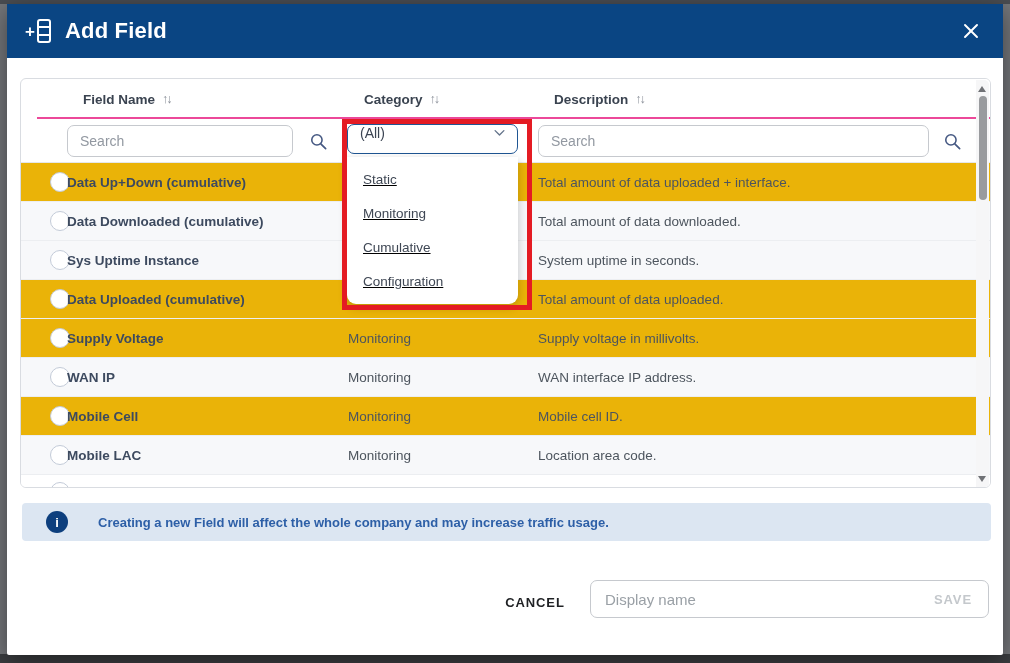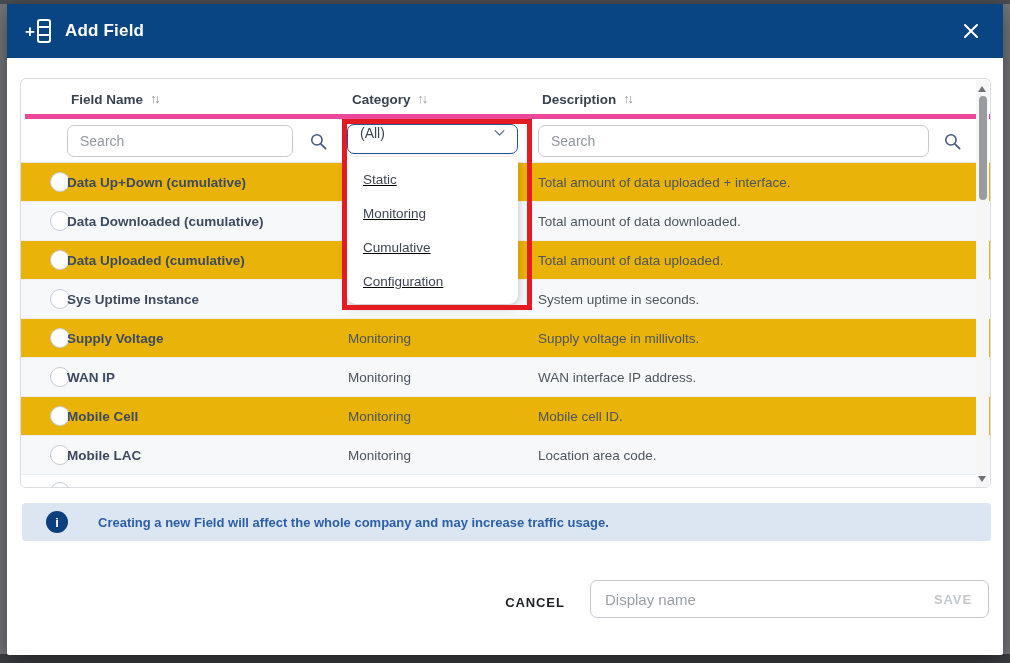--- a/index.html
+++ b/index.html
@@ -13,26 +13,26 @@
   .modal { position:absolute; left:7px; top:4px; width:996px; height:651px; background:#ffffff; border-radius:2px; box-shadow:0 6px 24px rgba(0,0,0,.45); }
 
   
   .modal-header { position:absolute; left:0; top:0; width:100%; height:54px; background:#0a4583; display:flex; align-items:center; padding:0 18px; }
   .hdr-icon { display:flex; align-items:center; gap:2px; margin-right:14px; }
   .hdr-plus { color:#fff; font-size:17px; font-weight:bold; line-height:1; }
   .hdr-col { position:relative; width:14px; height:24px; border:2px solid #fff; border-radius:3px; }
   .hdr-col::before, .hdr-col::after { content:""; position:absolute; left:0; right:0; height:2px; background:#fff; }
   .hdr-col::before { top:5px; }
   .hdr-col::after { top:13px; }
-  .modal-title { color:#fff; font-size:17px; font-weight:bold; letter-spacing:.2px; }
+  .modal-title { color:#fff; font-size:22px; font-weight:bold; letter-spacing:.2px; }
   .close-btn { margin-left:auto; width:28px; height:28px; display:flex; align-items:center; justify-content:center; cursor:pointer; }
 
   
   .table-card { position:absolute; left:13px; top:74px; width:971px; height:410px; border:1px solid #d9dce1; border-radius:6px; background:#fff; overflow:hidden; }
-  .thead { position:absolute; left:4px; top:0; width:100%; height:40px; border-bottom:5px solid #ec4899; background:#fff; }
+  .thead { position:absolute; left:16px; top:0; width:100%; height:40px; border-bottom:2px solid #ec4899; background:#fff; }
   .th { position:absolute; top:0; height:40px; display:flex; align-items:center; gap:7px; font-size:13.5px; font-weight:bold; color:#3a4350; }
   .th-name { left:46px; }
   .th-category { left:327px; }
   .th-description { left:517px; }
   .sort-glyph { color:#8d929b; font-size:12.5px; letter-spacing:-2px; font-weight:normal; }
 
   .search-row { position:absolute; left:0; top:40px; width:100%; height:44px; border-bottom:1px solid #e4e7eb; background:#fff; }
   .search-input { position:absolute; top:6px; height:32px; border:1px solid #c6c9ce; border-radius:7px; padding:8px 12px; font-size:14px; color:#3b4453; outline:none; font-family:"Liberation Sans",sans-serif; }
   .search-input::placeholder { color:#9298a1; }
   .si-name { left:46px; width:226px; }
@@ -146,32 +146,32 @@
     <span class="cell cell-description">Total amount of data uploaded + interface.</span>
   </div>
 
   <div class="trow alt">
     <span class="radio"></span>
     <span class="cell cell-name">Data Downloaded (cumulative)</span>
     <span class="cell cell-category"></span>
     <span class="cell cell-description">Total amount of data downloaded.</span>
   </div>
 
+  <div class="trow alt">
+    <span class="radio"></span>
+    <span class="cell cell-name">Sys Uptime Instance</span>
+    <span class="cell cell-category"></span>
+    <span class="cell cell-description">System uptime in seconds.</span>
+  </div>
+
   <div class="trow">
     <span class="radio"></span>
     <span class="cell cell-name">Data Uploaded (cumulative)</span>
     <span class="cell cell-category"></span>
     <span class="cell cell-description">Total amount of data uploaded.</span>
-  </div>
-
-  <div class="trow alt">
-    <span class="radio"></span>
-    <span class="cell cell-name">Sys Uptime Instance</span>
-    <span class="cell cell-category"></span>
-    <span class="cell cell-description">System uptime in seconds.</span>
   </div>
 
   <div class="trow">
     <span class="radio"></span>
     <span class="cell cell-name">Supply Voltage</span>
     <span class="cell cell-category">Monitoring</span>
     <span class="cell cell-description">Supply voltage in millivolts.</span>
   </div>
 
   <div class="trow alt">

